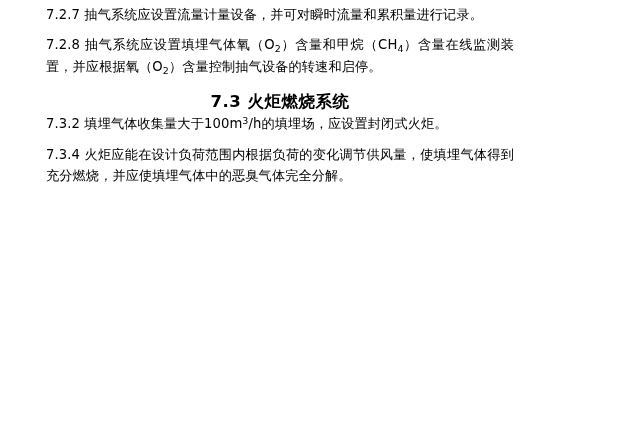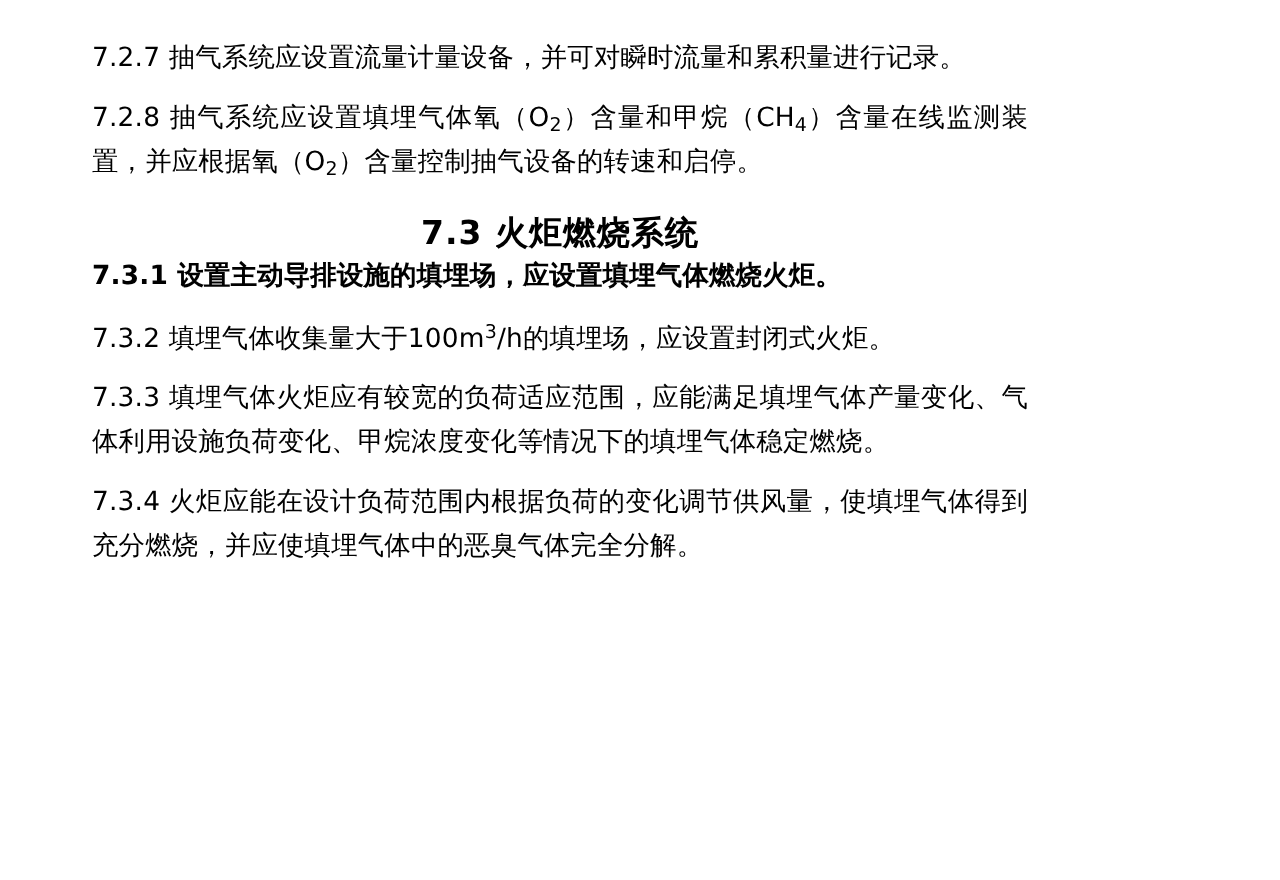--- a/index.html
+++ b/index.html
@@ -12,21 +12,21 @@
     background: #ffffff;
     font-family: "DejaVu Sans", "Liberation Sans", sans-serif;
     color: #000000;
     overflow: hidden;
   }
   .page {
     position: relative;
     width: 560px;
     height: 440px;
     box-sizing: border-box;
-    padding: 19px 46px 0 46px;
+    padding: 4px 46px 0 46px;
   }
   .para {
     font-size: 13.2px;
     line-height: 1.62;
     margin: 0 0 9px 0;
     text-align: justify;
     text-justify: inter-ideograph;
     letter-spacing: 0.1px;
   }
   .para.bold {
@@ -51,18 +51,16 @@
 </head>
 <body>
 
 <div class="page">
 
   <p class="para">7.2.7 抽气系统应设置流量计量设备，并可对瞬时流量和累积量进行记录。</p>
   <p class="para">7.2.8 抽气系统应设置填埋气体氧（O<sub>2</sub>）含量和甲烷（CH<sub>4</sub>）含量在线监测装置，并应根据氧（O<sub>2</sub>）含量控制抽气设备的转速和启停。</p>
 
   <h2 class="section-title">7.3  火炬燃烧系统</h2>
 
-  <p class="para bold">7.3.1  设置主动导排设施的填埋场，应设置填埋气体燃烧火炬。</p>
   <p class="para">7.3.2  填埋气体收集量大于100m<sup>3</sup>/h的填埋场，应设置封闭式火炬。</p>
-  <p class="para">7.3.3  填埋气体火炬应有较宽的负荷适应范围，应能满足填埋气体产量变化、气体利用设施负荷变化、甲烷浓度变化等情况下的填埋气体稳定燃烧。</p>
   <p class="para">7.3.4  火炬应能在设计负荷范围内根据负荷的变化调节供风量，使填埋气体得到充分燃烧，并应使填埋气体中的恶臭气体完全分解。</p>
 
 </div>
 
 </body></html>

